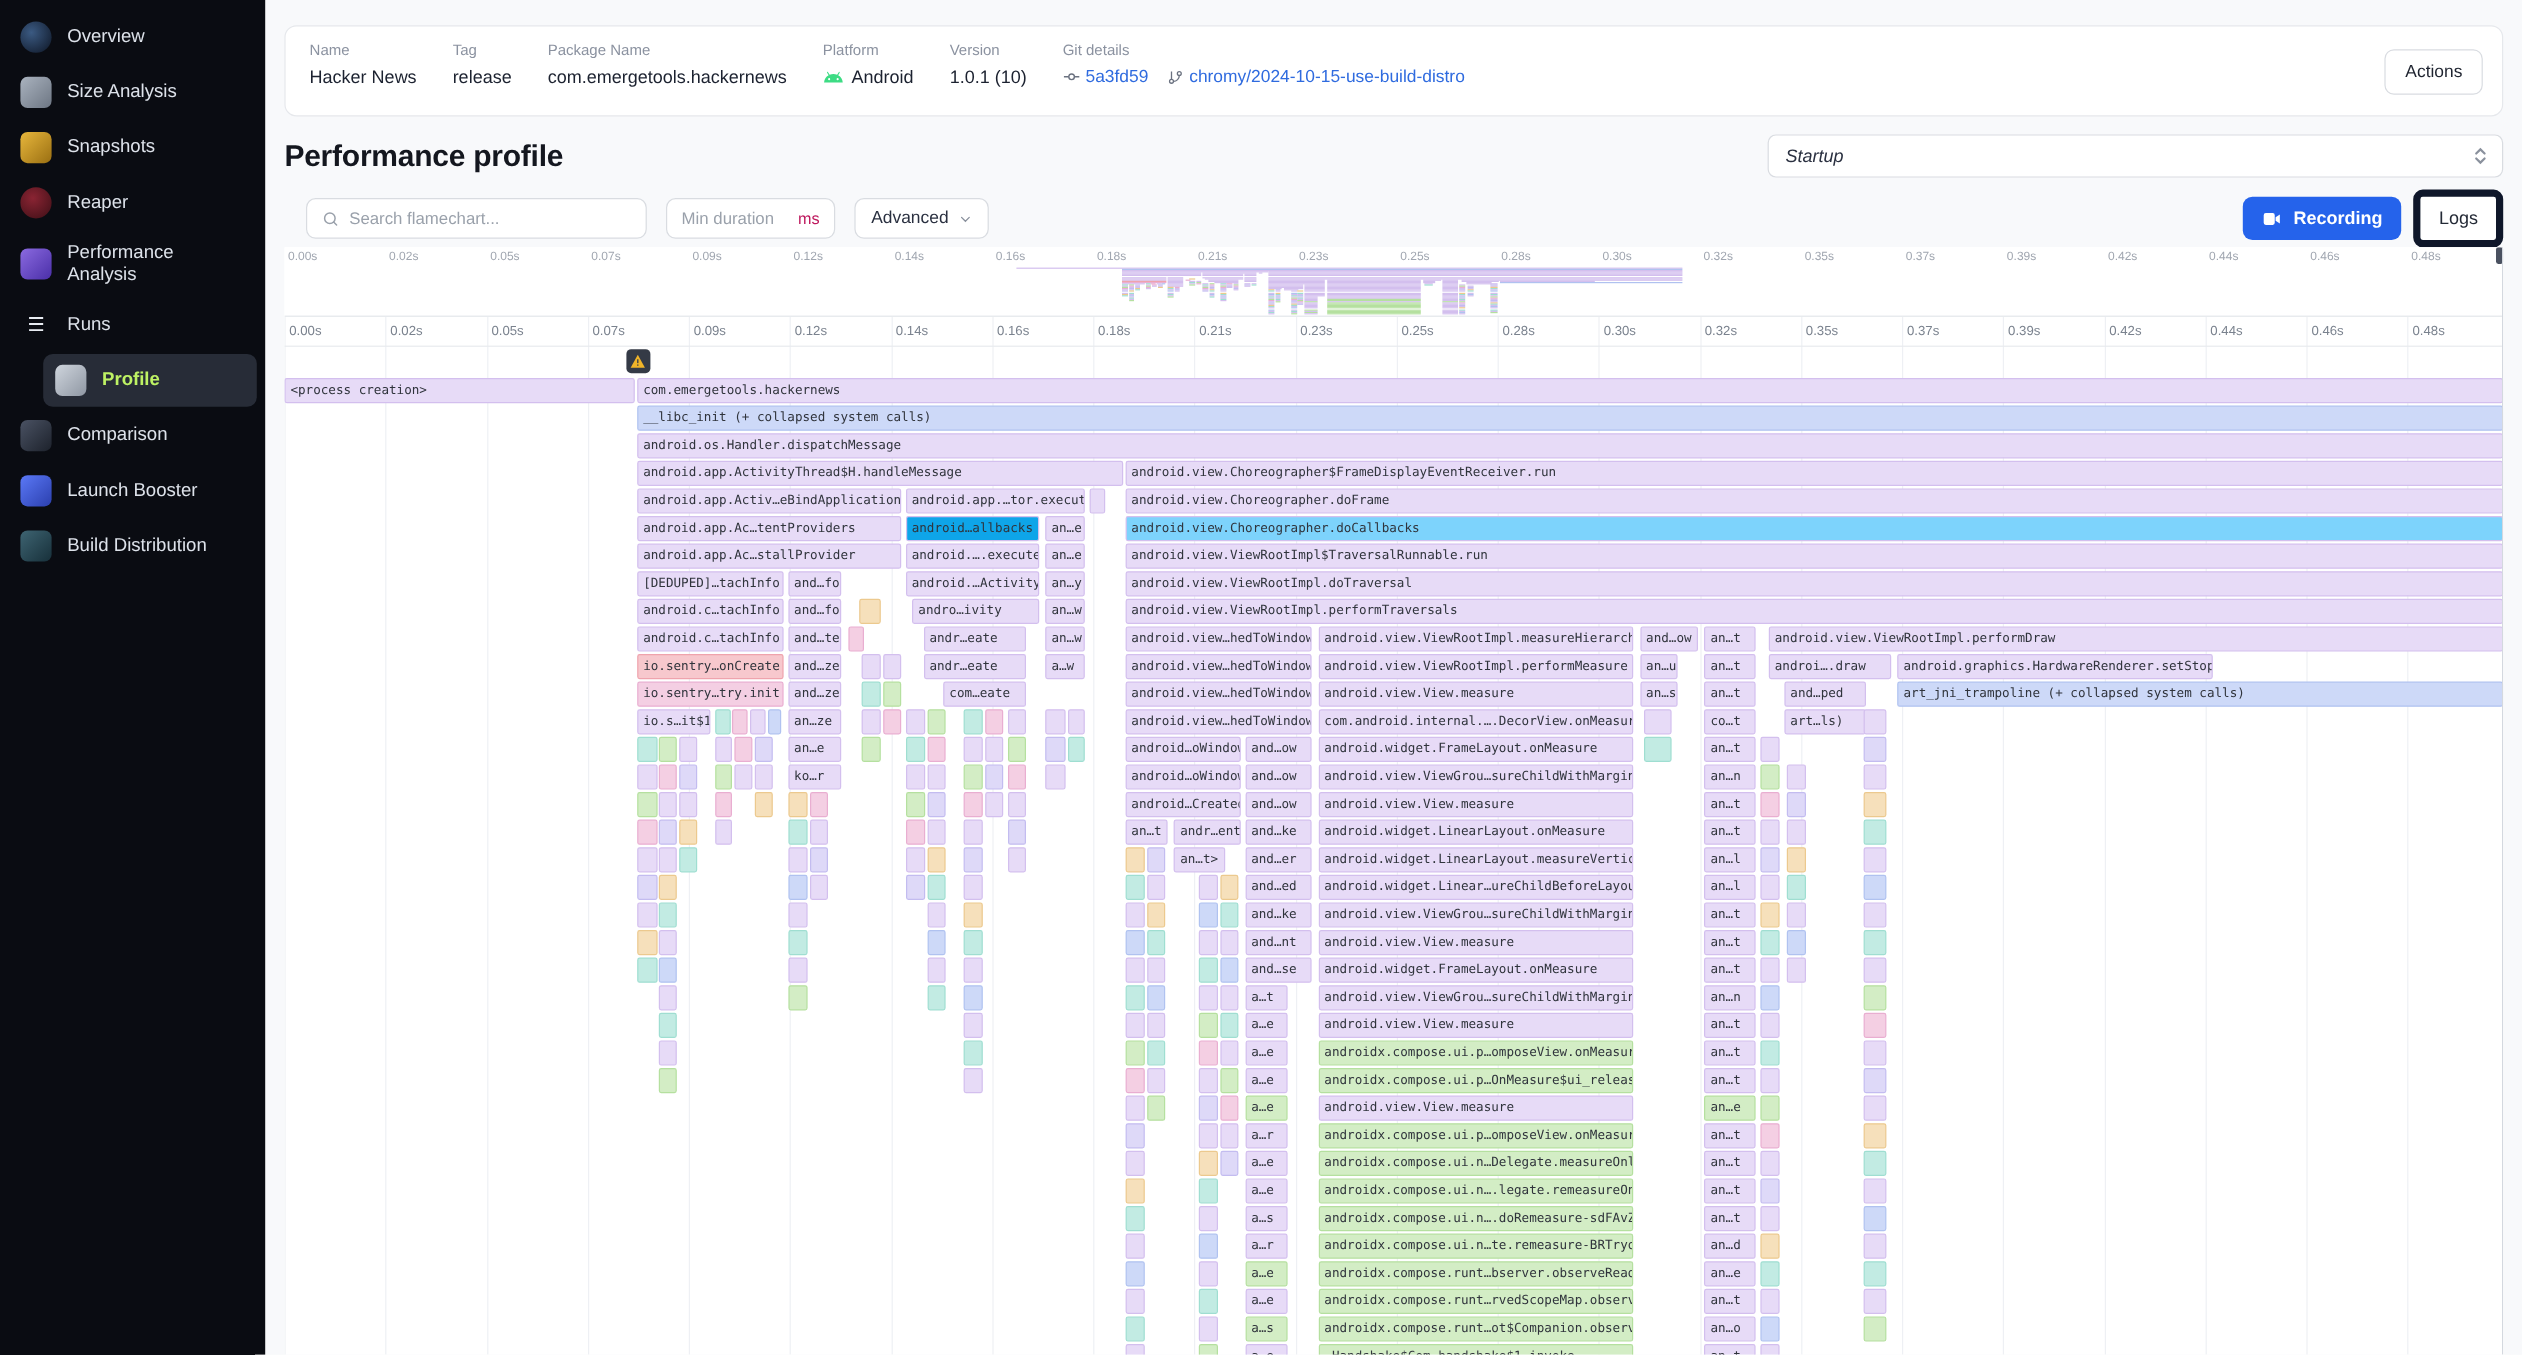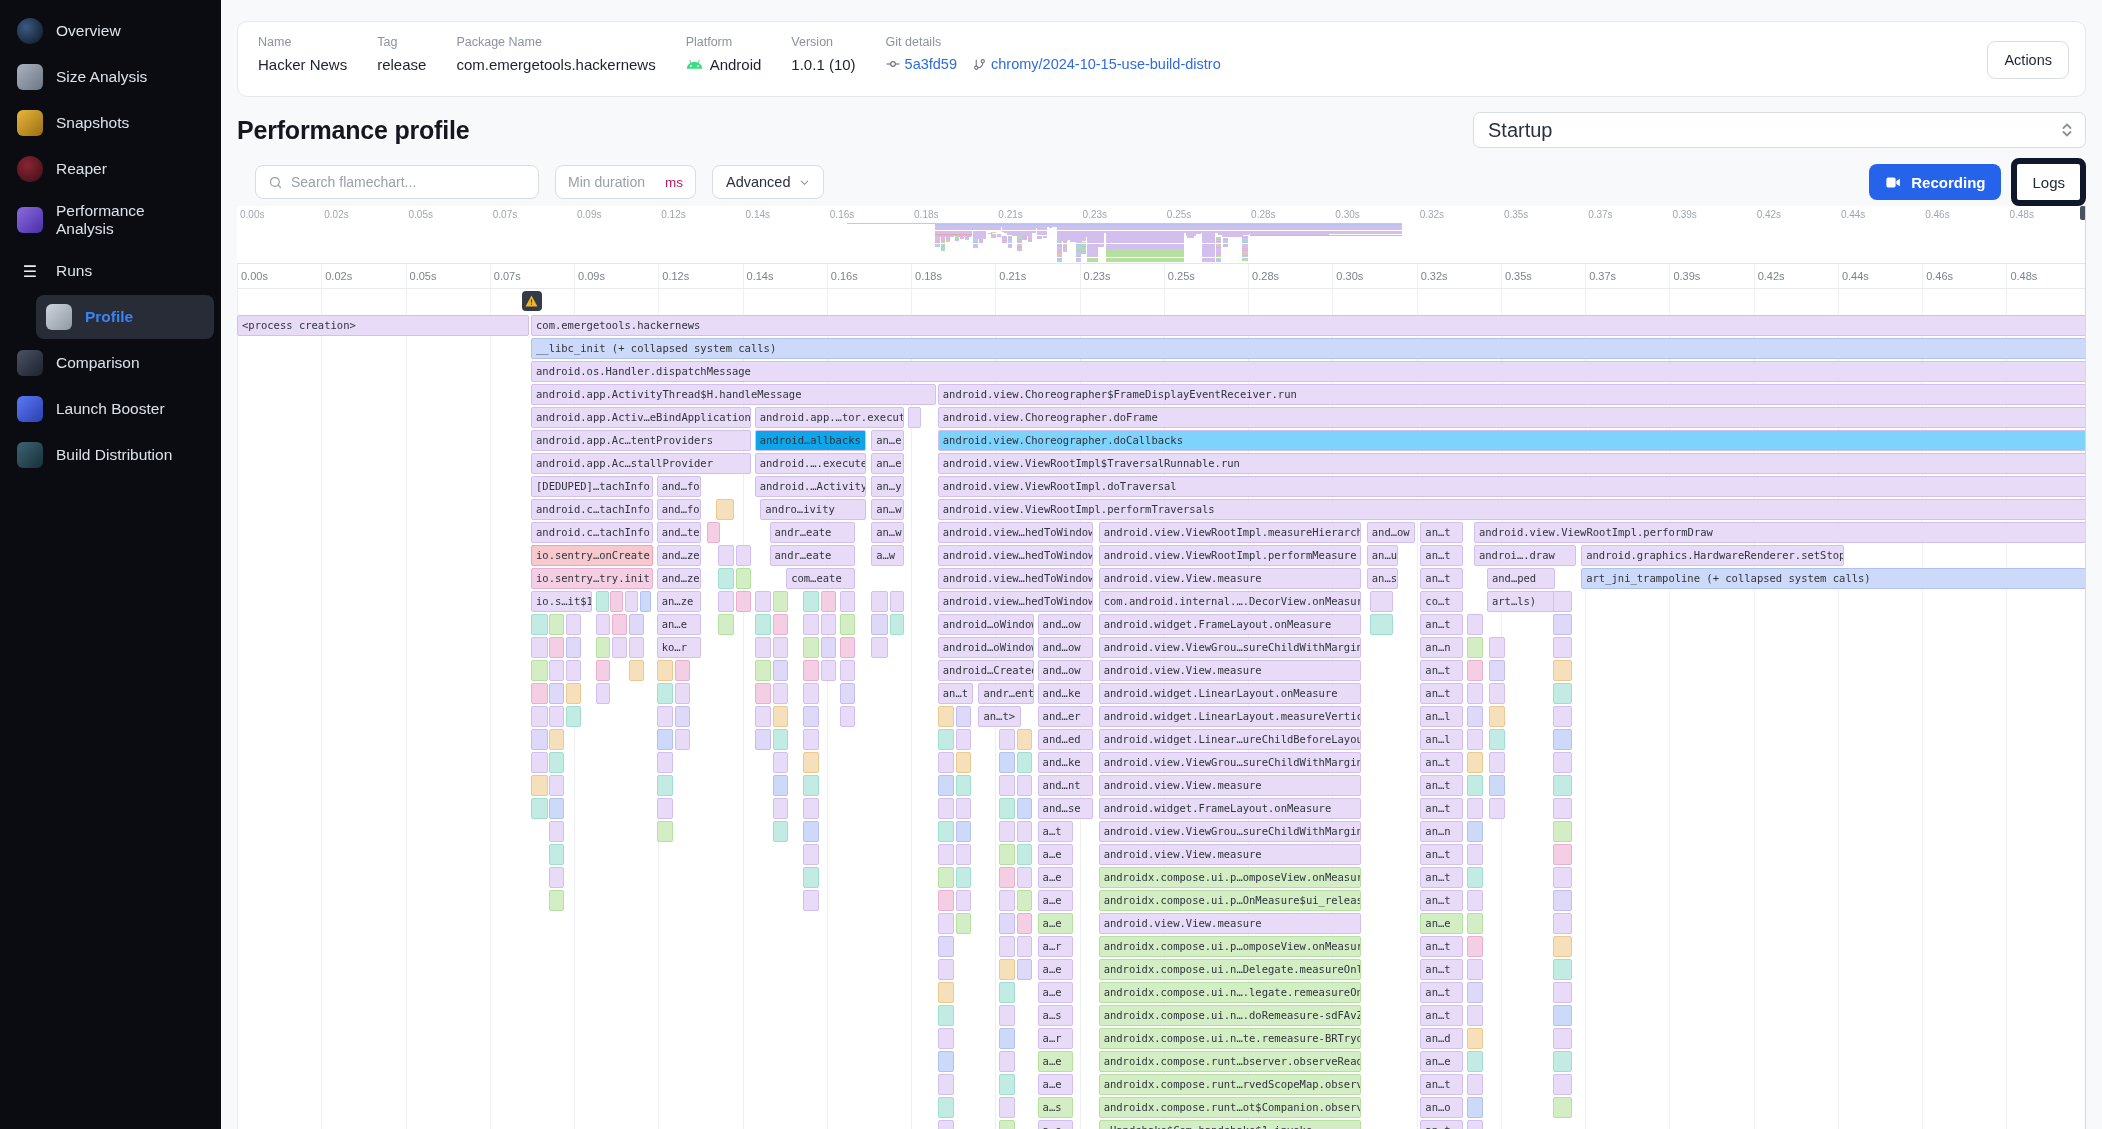--- a/index.html
+++ b/index.html
@@ -3,21 +3,21 @@
 <meta charset="utf-8">
 <style>
   * { box-sizing: border-box; margin: 0; padding: 0; }
   html,body { width:2102px; height:1129px; overflow:hidden; }
   body { position:relative; background:#f8f9fb; font-family:"Liberation Sans", sans-serif; color:#1c2230; }
 
   
   .sidebar { position:absolute; left:0; top:0; bottom:0; width:221px; background:#0a0c12; padding-top:7px; }
   .sb-item { display:flex; align-items:center; gap:13px; margin:2px 7px; padding:9px 10px; border-radius:8px;
              color:#dde2ea; font-size:15.5px; cursor:pointer; }
-  .sb-item.active { background:#272c37; color:#3b82f6; font-weight:bold;margin-left:36px; }
+  .sb-item.active { background:#272c37; color:#bef264; font-weight:bold;margin-left:36px; }
   .sb-icon { width:26px; height:26px; border-radius:6px; flex:0 0 26px; display:flex; align-items:center; justify-content:center; }
   .si-overview { background:radial-gradient(circle at 35% 35%, #3b5a82, #0d1524); border-radius:50%; }
   .si-size-analysis { background:linear-gradient(135deg,#aab3bf,#6d7683); }
   .si-snapshots { background:linear-gradient(135deg,#e8b73c,#9a6f12); }
   .si-reaper { background:radial-gradient(circle at 40% 35%, #8a2433, #3d0f16); border-radius:50%; }
   .si-performance-analysis { background:linear-gradient(135deg,#8b6ae0,#4a2fa8); }
   .si-runs { background:transparent; } .si-runs::before { content:"☰"; color:#e8ecf2; font-size:16px; }
   .si-profile { background:linear-gradient(135deg,#cfd5dd,#8f97a3); }
   .si-comparison { background:linear-gradient(135deg,#4a5263,#1d222c); }
   .si-launch-booster { background:linear-gradient(135deg,#5b79f7,#2b3fae); }
@@ -31,22 +31,22 @@
   .field .f-label { font-size:12.5px; color:#8b92a0; margin-bottom:7px; }
   .field .f-value { font-size:15px; color:#1c2230; display:flex; align-items:center; gap:7px; white-space:nowrap; }
   .git-links { display:flex; gap:16px; align-items:center; }
   .git-link { display:flex; align-items:center; gap:5px; color:#2f6bdf; font-size:14.5px; cursor:pointer; }
   .actions-btn { position:absolute; right:16px; top:19px; height:38px; padding:0 16px; background:#fff;
                  border:1px solid #d9dce1; border-radius:8px; font-size:14.5px; color:#1f2430; cursor:pointer; }
 
   .page-head { position:absolute; left:16px; top:110px; right:16px; height:40px; display:flex; align-items:center;text-align:center; }
   .page-title { font-size:25px; font-weight:700; letter-spacing:-0.2px; color:#14171f; }
   .profile-select { margin-left:auto; width:613px; height:36px; background:#fff; border:1px solid #d9dce1;
-                    border-radius:7px; display:flex; align-items:center; padding:0 12px 0 14px; font-size:20px;
-                    color:#2a3040; cursor:pointer; }
+                    border-radius:7px; display:flex; align-items:center; padding:0 12px 0 14px; font-size:15px;
+                    color:#2a3040; cursor:pointer;font-style:italic; }
   .profile-select .spacer { flex:1; }
 
   .controls { position:absolute; left:16px; top:164px; right:16px; height:36px; display:flex; align-items:center; padding-left:18px; }
   .search-box { width:284px; height:34px; border:1px solid #d9dce1; border-radius:8px; background:#fff;
                 display:flex; align-items:center; gap:8px; padding:0 12px; }
   .search-box input { border:none; outline:none; flex:1; font-size:14px; font-family:"Liberation Sans",sans-serif; color:#1c2230; }
   .search-box input::placeholder { color:#9aa1ab; }
   .mindur-box { margin-left:16px; width:141px; height:34px; border:1px solid #d9dce1; border-radius:8px; background:#fff;
                 display:flex; align-items:center; padding:0 12px; }
   .mindur-box input { border:none; outline:none; width:90px; font-size:14px; font-family:"Liberation Sans",sans-serif; }

